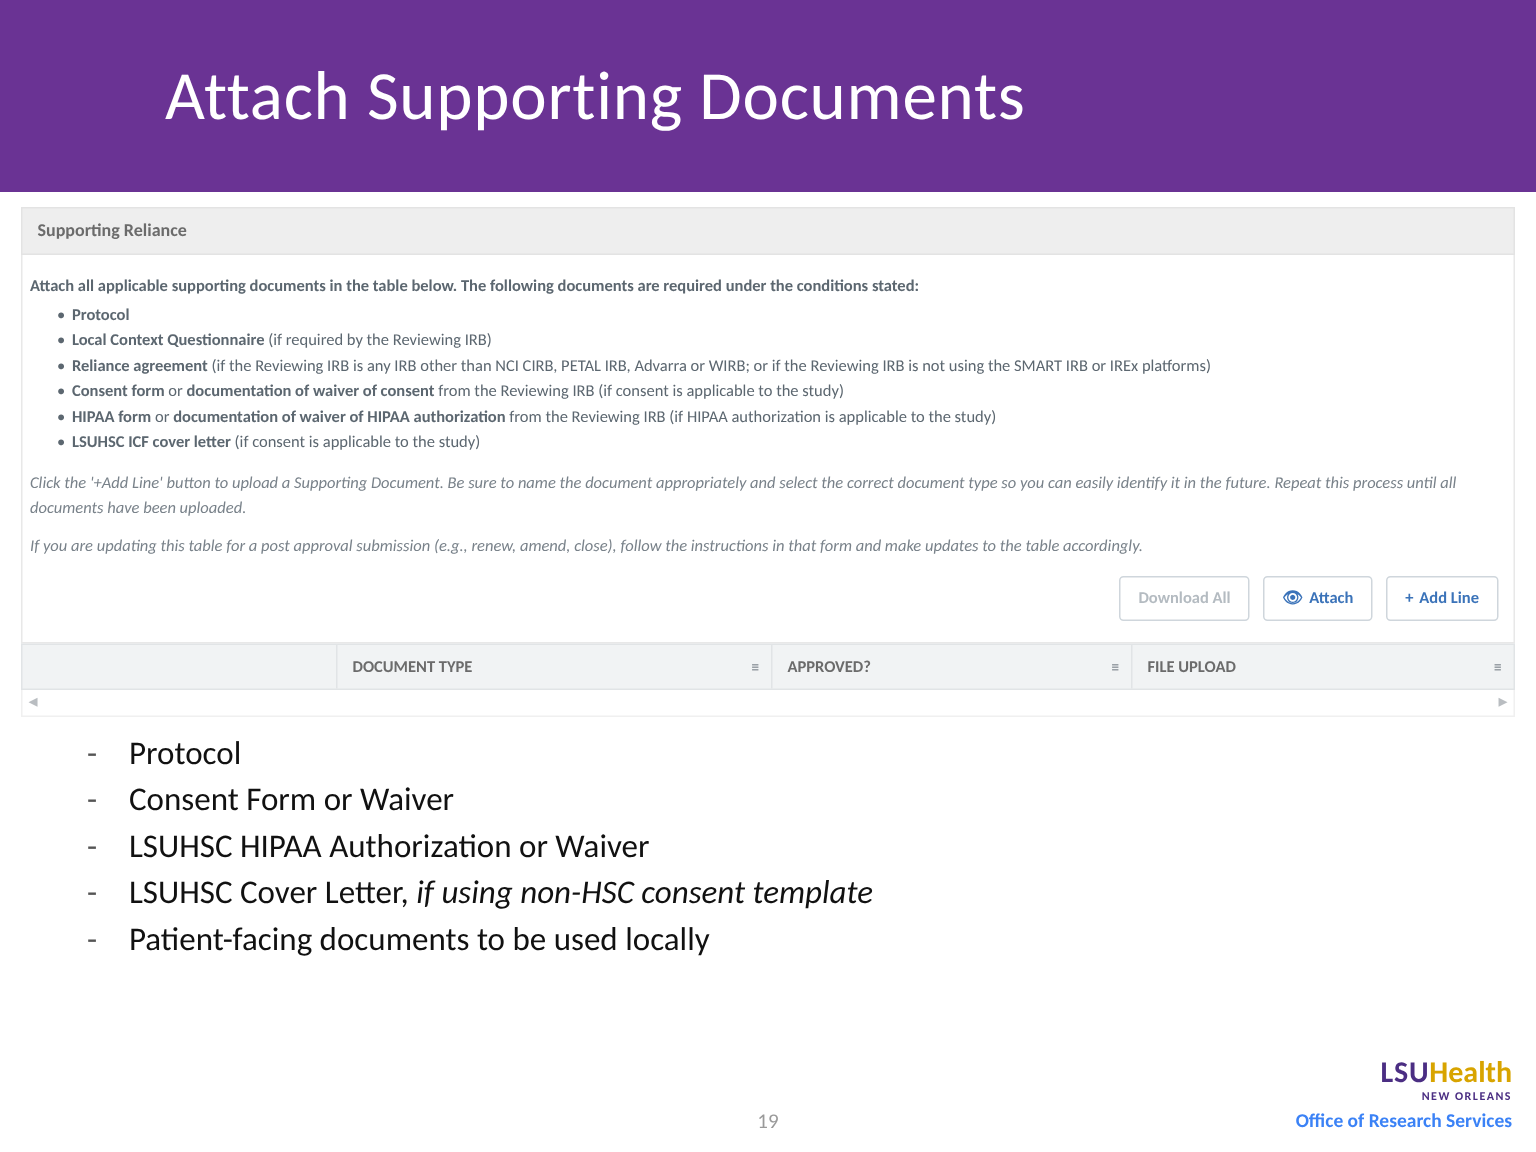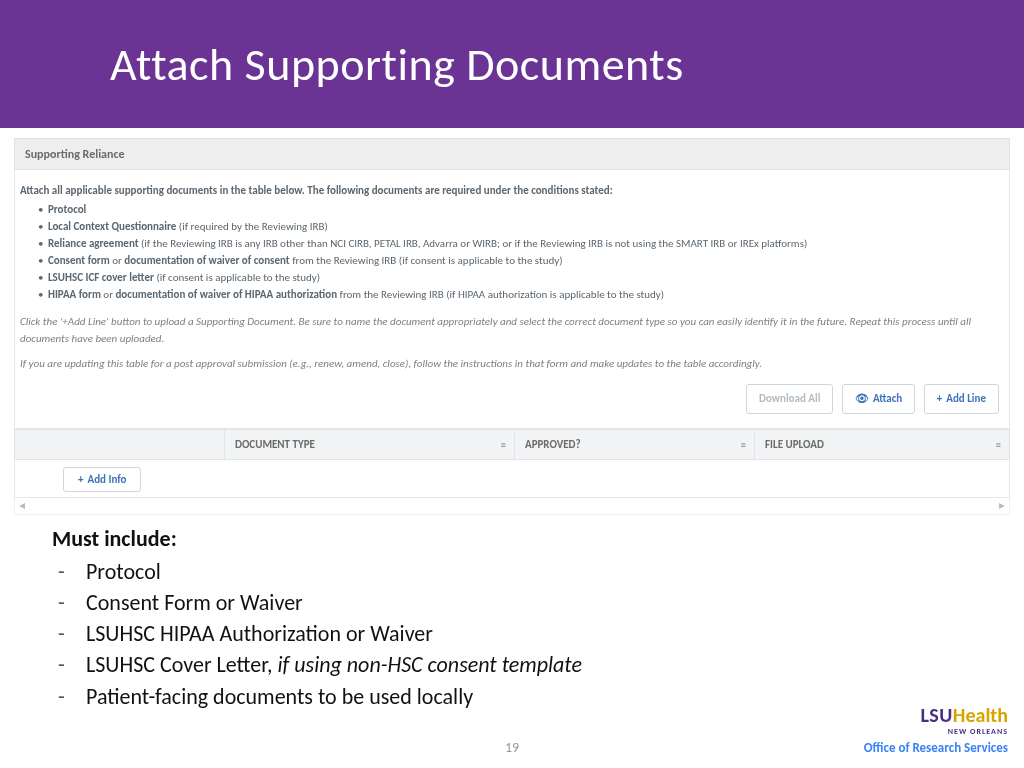--- a/index.html
+++ b/index.html
@@ -53,50 +53,46 @@
 
 <div class="app-frame">
   <div class="panel-header">Supporting Reliance</div>
   <div class="panel-body">
     <div class="intro">Attach all applicable supporting documents in the table below. The following documents are required under the conditions stated:</div>
     <ul class="doc-list">
       <li><b>Protocol</b></li>
       <li><b>Local Context Questionnaire</b><span> (if required by the Reviewing IRB)</span></li>
       <li><b>Reliance agreement</b><span> (if the Reviewing IRB is any IRB other than NCI CIRB, PETAL IRB, Advarra or WIRB; or if the Reviewing IRB is not using the SMART IRB or IREx platforms)</span></li>
       <li><b>Consent form</b><span> or </span><b>documentation of waiver of consent</b><span> from the Reviewing IRB (if consent is applicable to the study)</span></li>
+      <li><b>HIPAA form</b><span> or </span><b>documentation of waiver of HIPAA authorization</b><span> from the Reviewing IRB (if HIPAA authorization is applicable to the study)</span></li>
       <li><b>LSUHSC ICF cover letter</b><span> (if consent is applicable to the study)</span></li>
-      <li><b>HIPAA form</b><span> or </span><b>documentation of waiver of HIPAA authorization</b><span> from the Reviewing IRB (if HIPAA authorization is applicable to the study)</span></li>
     </ul>
     <div class="hint">Click the '+Add Line' button to upload a Supporting Document. Be sure to name the document appropriately and select the correct document type so you can easily identify it in the future. Repeat this process until all documents have been uploaded.</div>
     <div class="hint">If you are updating this table for a post approval submission (e.g., renew, amend, close), follow the instructions in that form and make updates to the table accordingly.</div>
     <div class="toolbar">
       <span class="btn btn-disabled">Download All</span>
       <span class="btn btn-blue"><span class="eye">👁</span><span>Attach</span></span>
       <span class="btn btn-blue"><span class="plus">+</span><span>Add Line</span></span>
     </div>
   </div>
   <div class="table-wrap">
     <div class="table-head">
       <div class="th th1"><span></span></div>
       <div class="th th2"><span>DOCUMENT TYPE</span><span class="filter">≡</span></div>
       <div class="th th3"><span>APPROVED?</span><span class="filter">≡</span></div>
       <div class="th th4"><span>FILE UPLOAD</span><span class="filter">≡</span></div>
     </div>
-    <div class="table-row">
-      <span class="add-info"><span class="plus">+</span><span>Add Info</span></span>
-    </div>
     <div class="hscroll">
       <span>◂</span>
       <span>▸</span>
     </div>
   </div>
 </div>
 
 <div class="notes">
-  <div class="notes-title">Must include:</div>
   <ul class="notes-list">
     <li>Protocol</li>
     <li>Consent Form or Waiver</li>
     <li>LSUHSC HIPAA Authorization or Waiver</li>
     <li><span>LSUHSC Cover Letter, </span><em class="it">if using non-HSC consent template</em></li>
     <li>Patient-facing documents to be used locally</li>
   </ul>
 </div>
 
 <div class="page-num">19</div>

